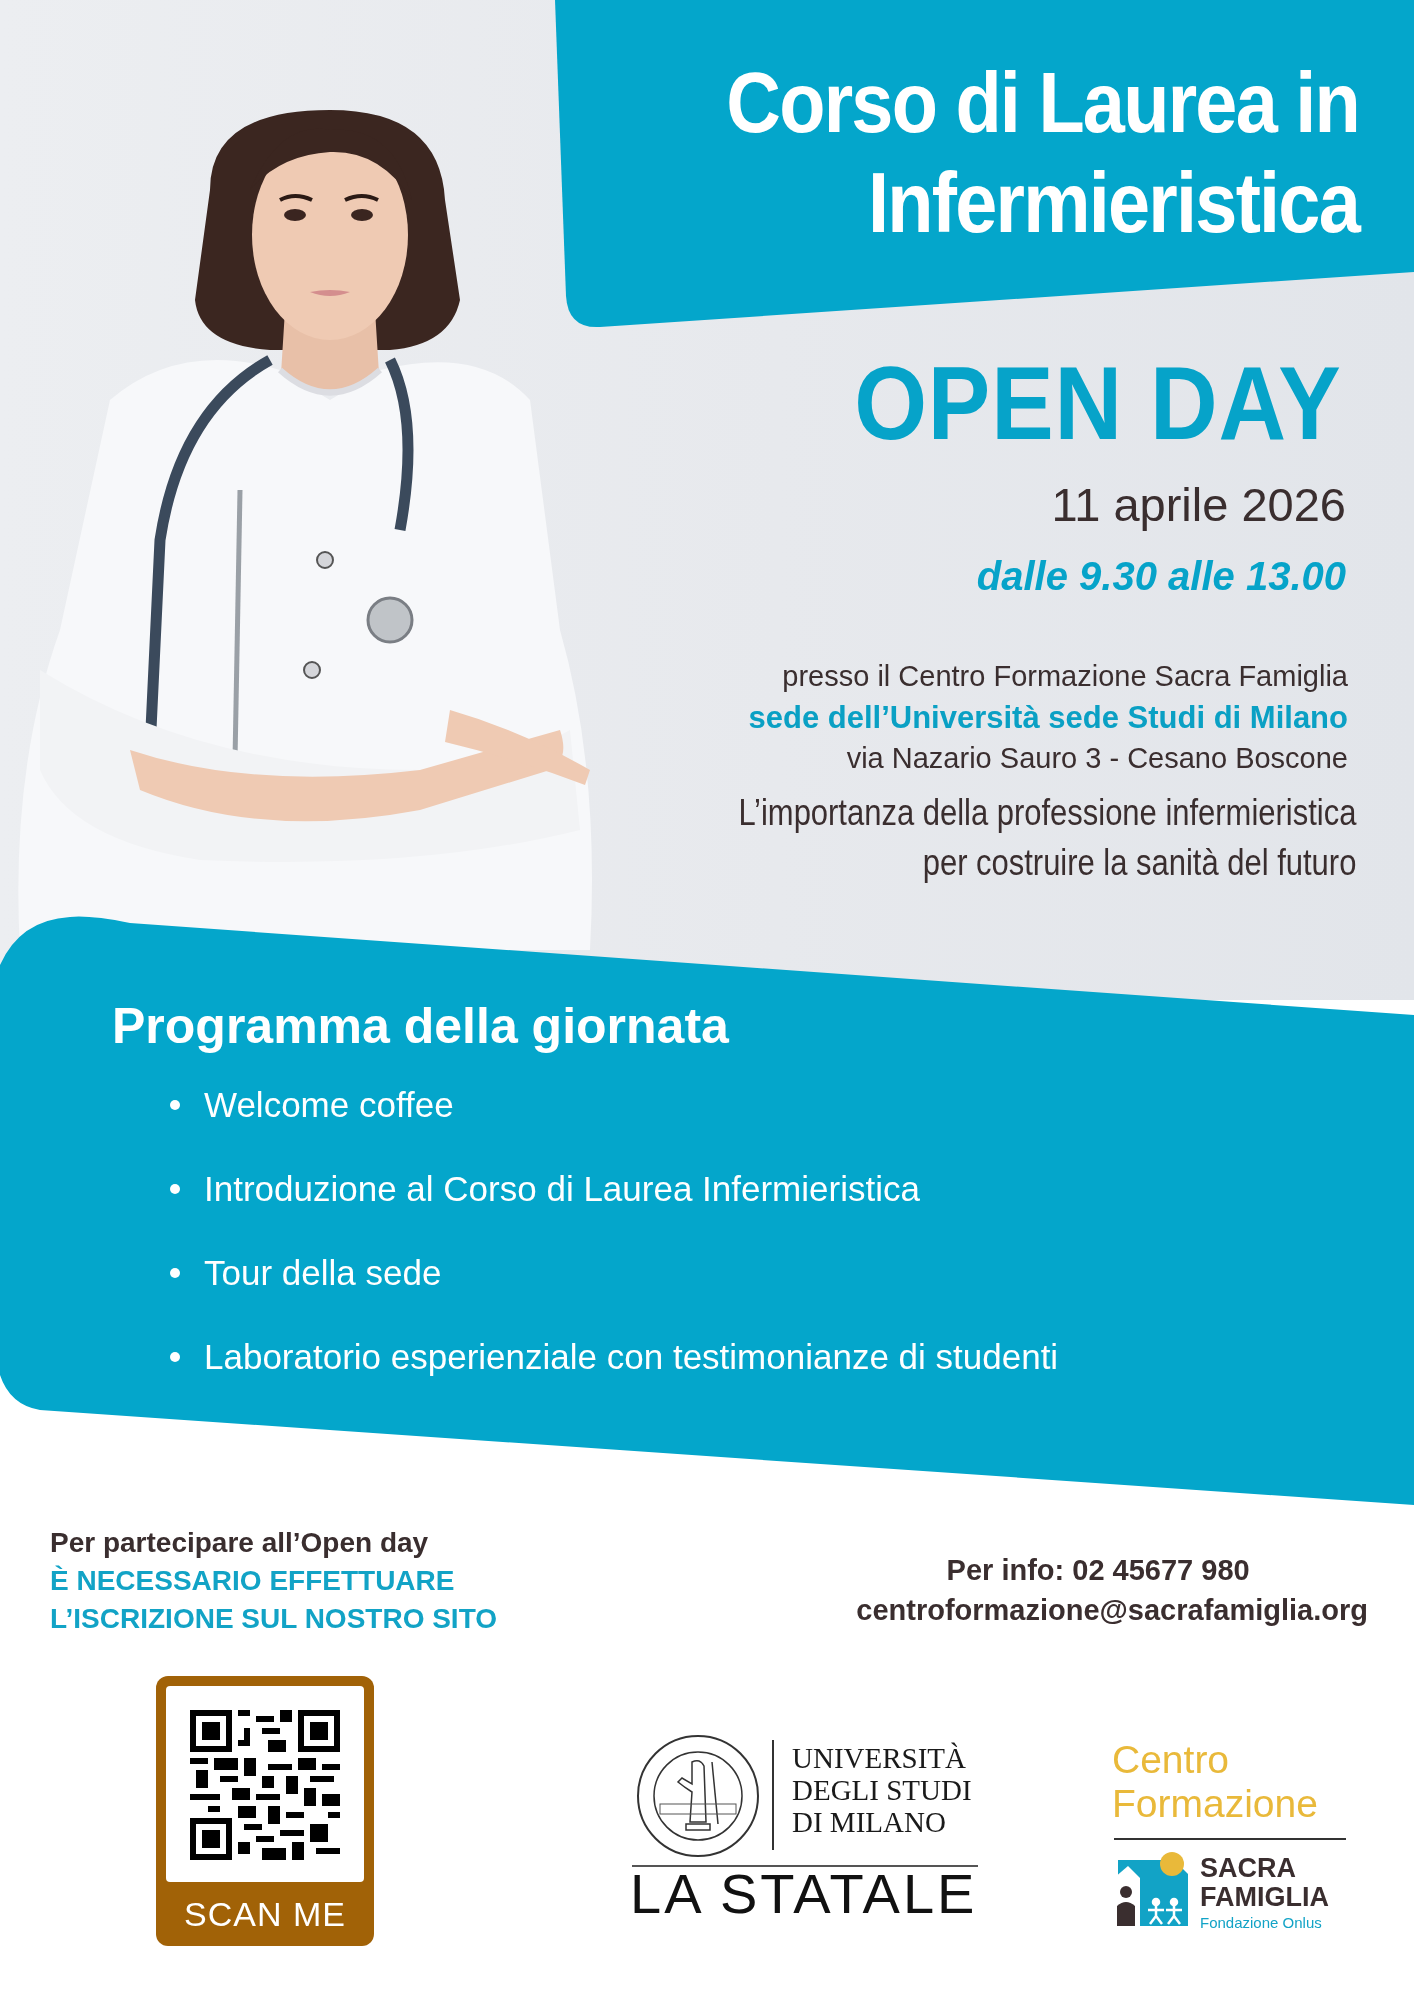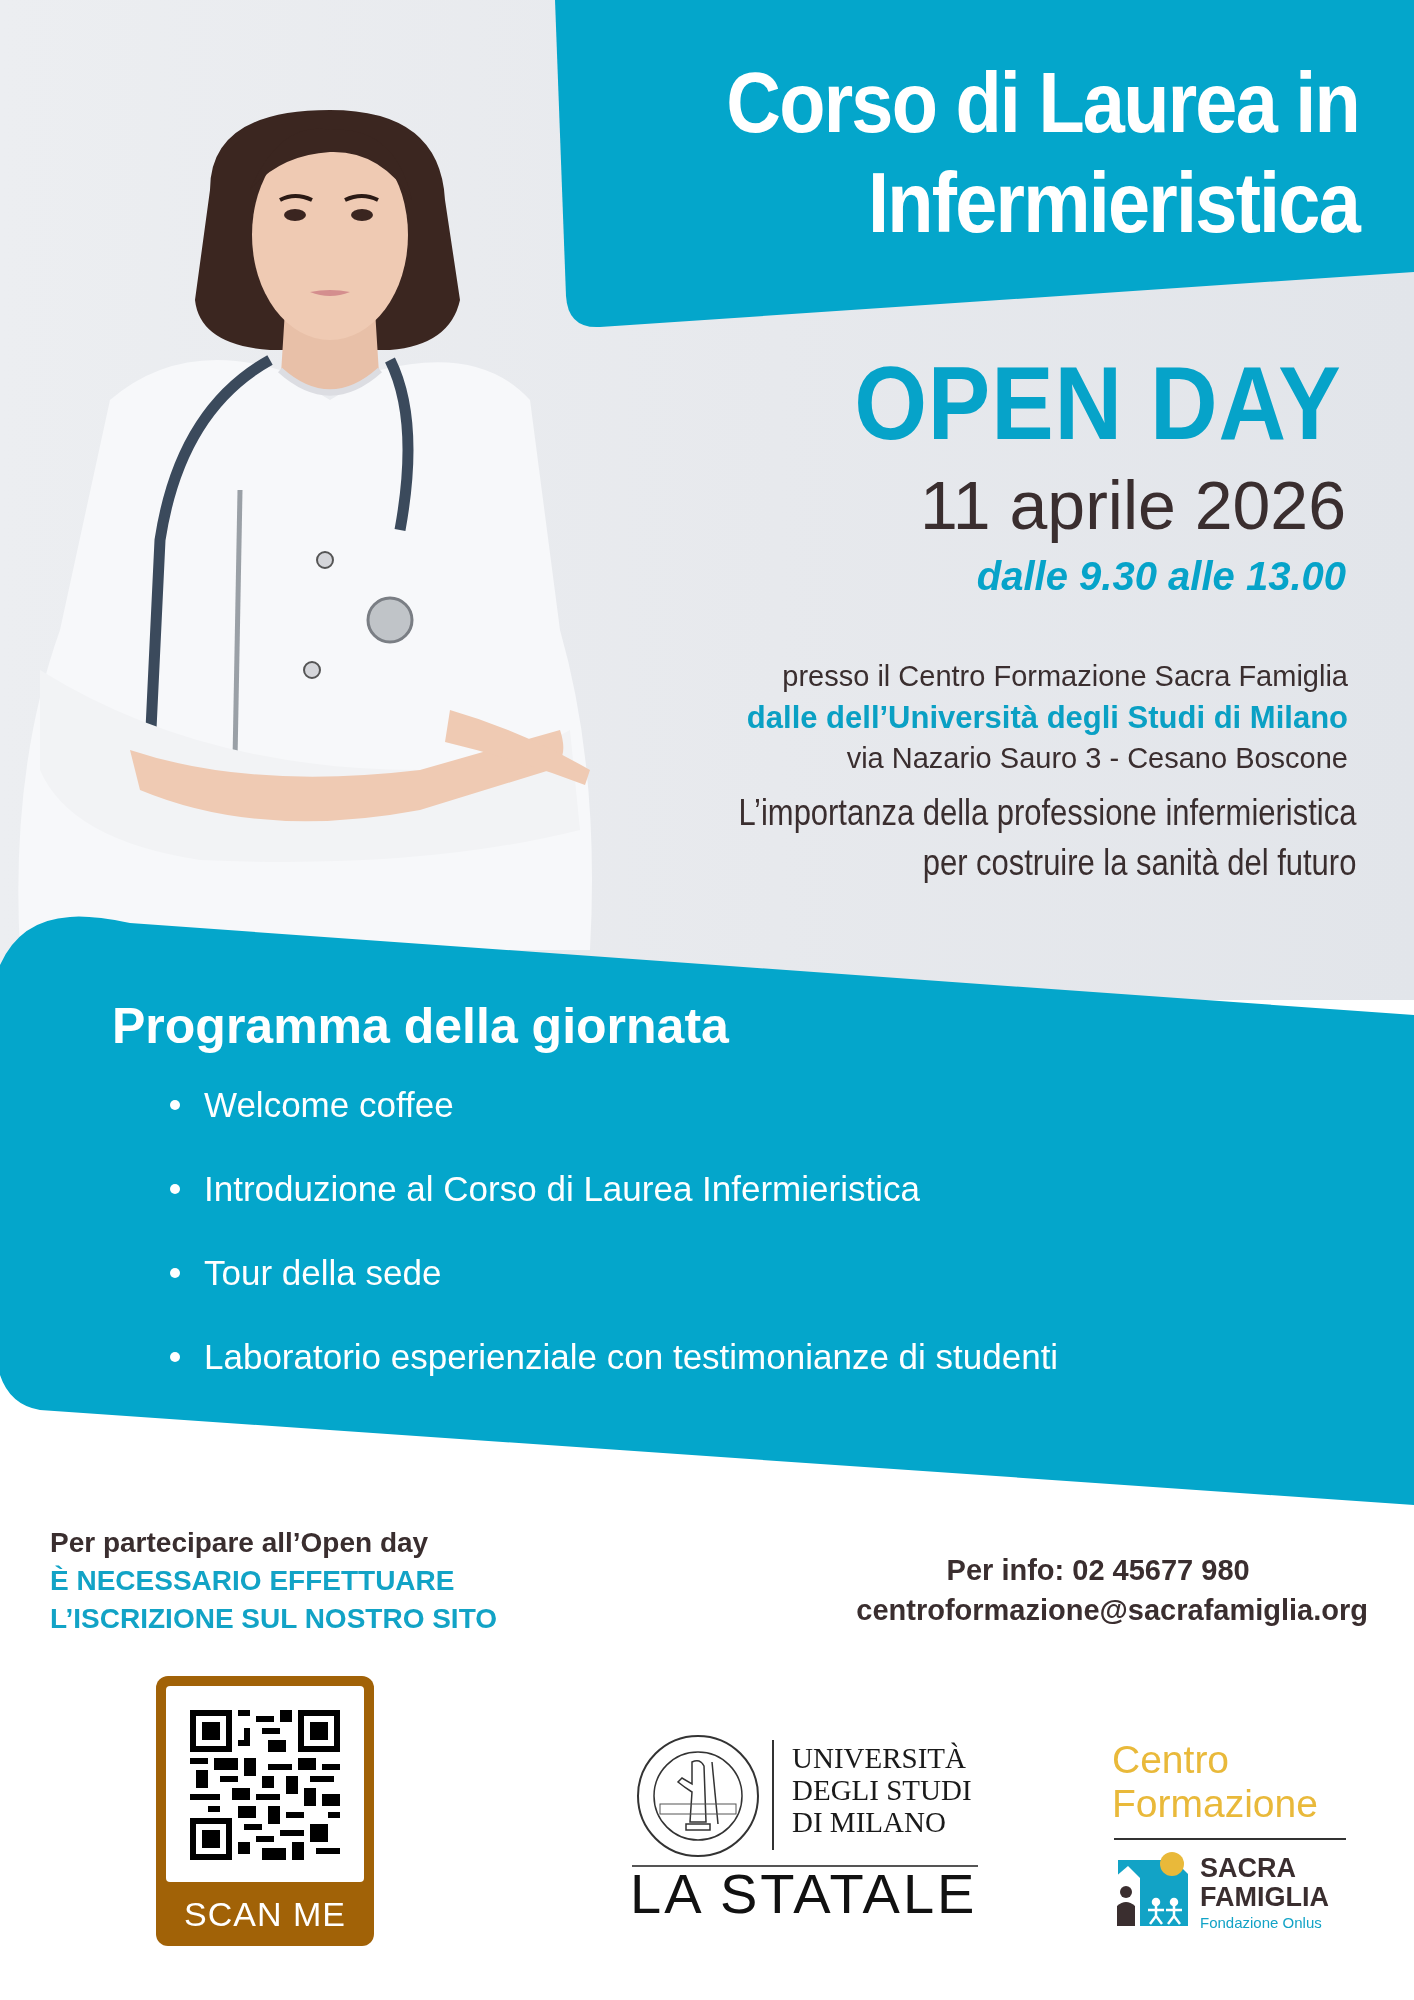--- a/index.html
+++ b/index.html
@@ -26,21 +26,21 @@
     
     .nurse { position: absolute; left: 0; top: 70px; width: 620px; height: 880px; }
     
     .open-day {
       position: absolute; right: 72px; top: 348px;
       color: #06a3c9; font-weight: bold; font-size: 104px; line-height: 110px;
       letter-spacing: 1px; transform: scaleX(0.9); transform-origin: right top;
     }
     .date {
       position: absolute; right: 68px; top: 470px;
-      color: #3a2e2f; font-size: 68px; line-height: 70px;
+      color: #3a2e2f; font-size: 47px; line-height: 70px;
     }
     .time {
       position: absolute; right: 68px; top: 552px;
       color: #06a3c9; font-weight: bold; font-style: italic; font-size: 40px; line-height: 48px;
     }
     .venue { position: absolute; right: 66px; top: 656px; text-align: right; }
     .venue div { font-size: 29px; line-height: 41px; color: #3a2e2f; }
     .venue .venue-bold { color: #0aa0c4; font-weight: bold; font-size: 31px; }
     .tagline {
       position: absolute; right: 58px; top: 788px; text-align: right;
@@ -159,21 +159,21 @@
     <path d="M130 680 Q250 720 420 700 L560 660 Q570 690 550 700 L420 740 Q260 770 140 720 Z" fill="#efcab3"></path>
     <path d="M450 640 Q520 660 590 700 L585 715 Q520 690 445 672 Z" fill="#efcab3"></path>
   </svg>
 </div>
 
 <div class="open-day">OPEN DAY</div>
 <div class="date">11 aprile 2026</div>
 <div class="time">dalle 9.30 alle 13.00</div>
 <div class="venue">
   <div>presso il Centro Formazione Sacra Famiglia</div>
-  <div class="venue-bold">dalle dell’Università degli Studi di Milano</div>
+  <div class="venue-bold">sede dell’Università sede Studi di Milano</div>
   <div>via Nazario Sauro 3 - Cesano Boscone</div>
 </div>
 <div class="tagline">
   <div>L’importanza della professione infermieristica</div>
   <div>per costruire la sanità del futuro</div>
 </div>
 
 <div class="program-band">
   <svg width="1414" height="605" viewBox="0 0 1414 605">
     <path d="M0 60 Q20 15 70 12 Q90 10 130 18 L1414 110 L1414 600 L40 505 Q10 500 0 470 Z" fill="#04a6cb"></path>

